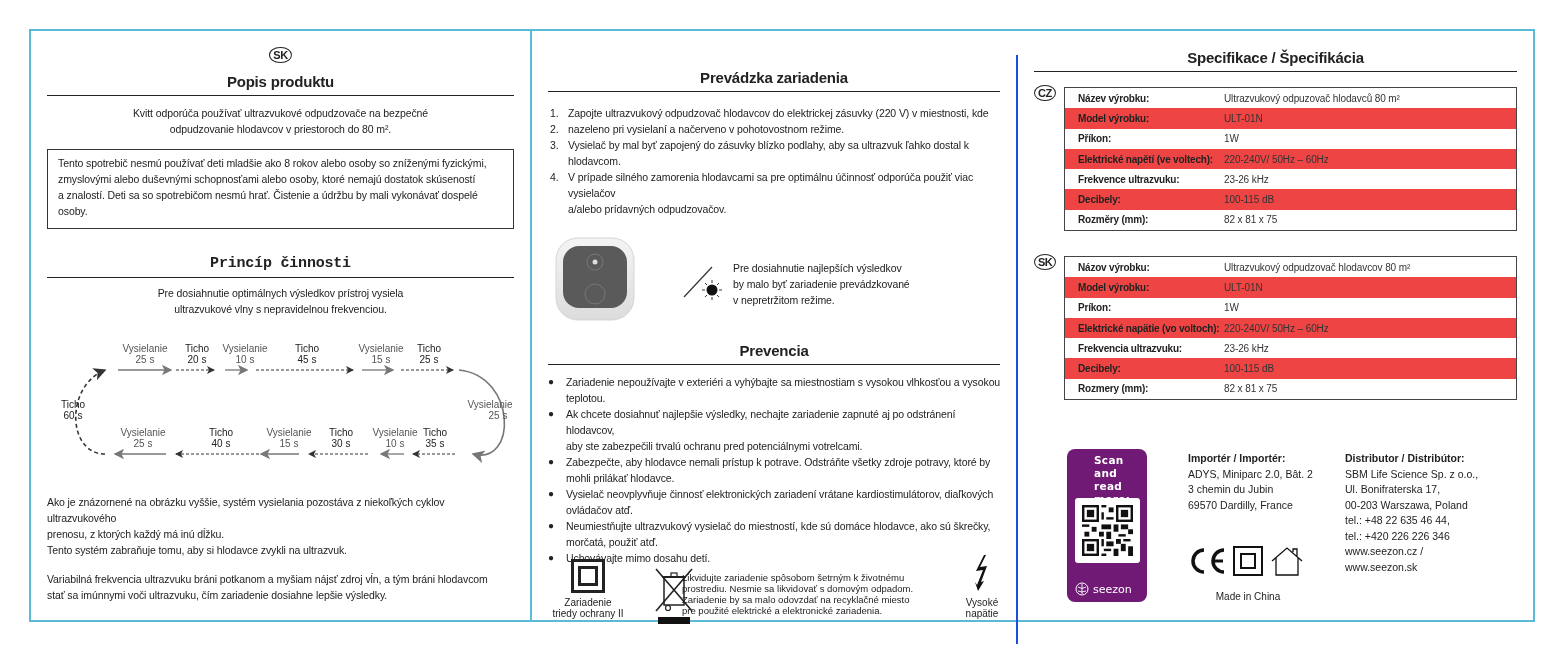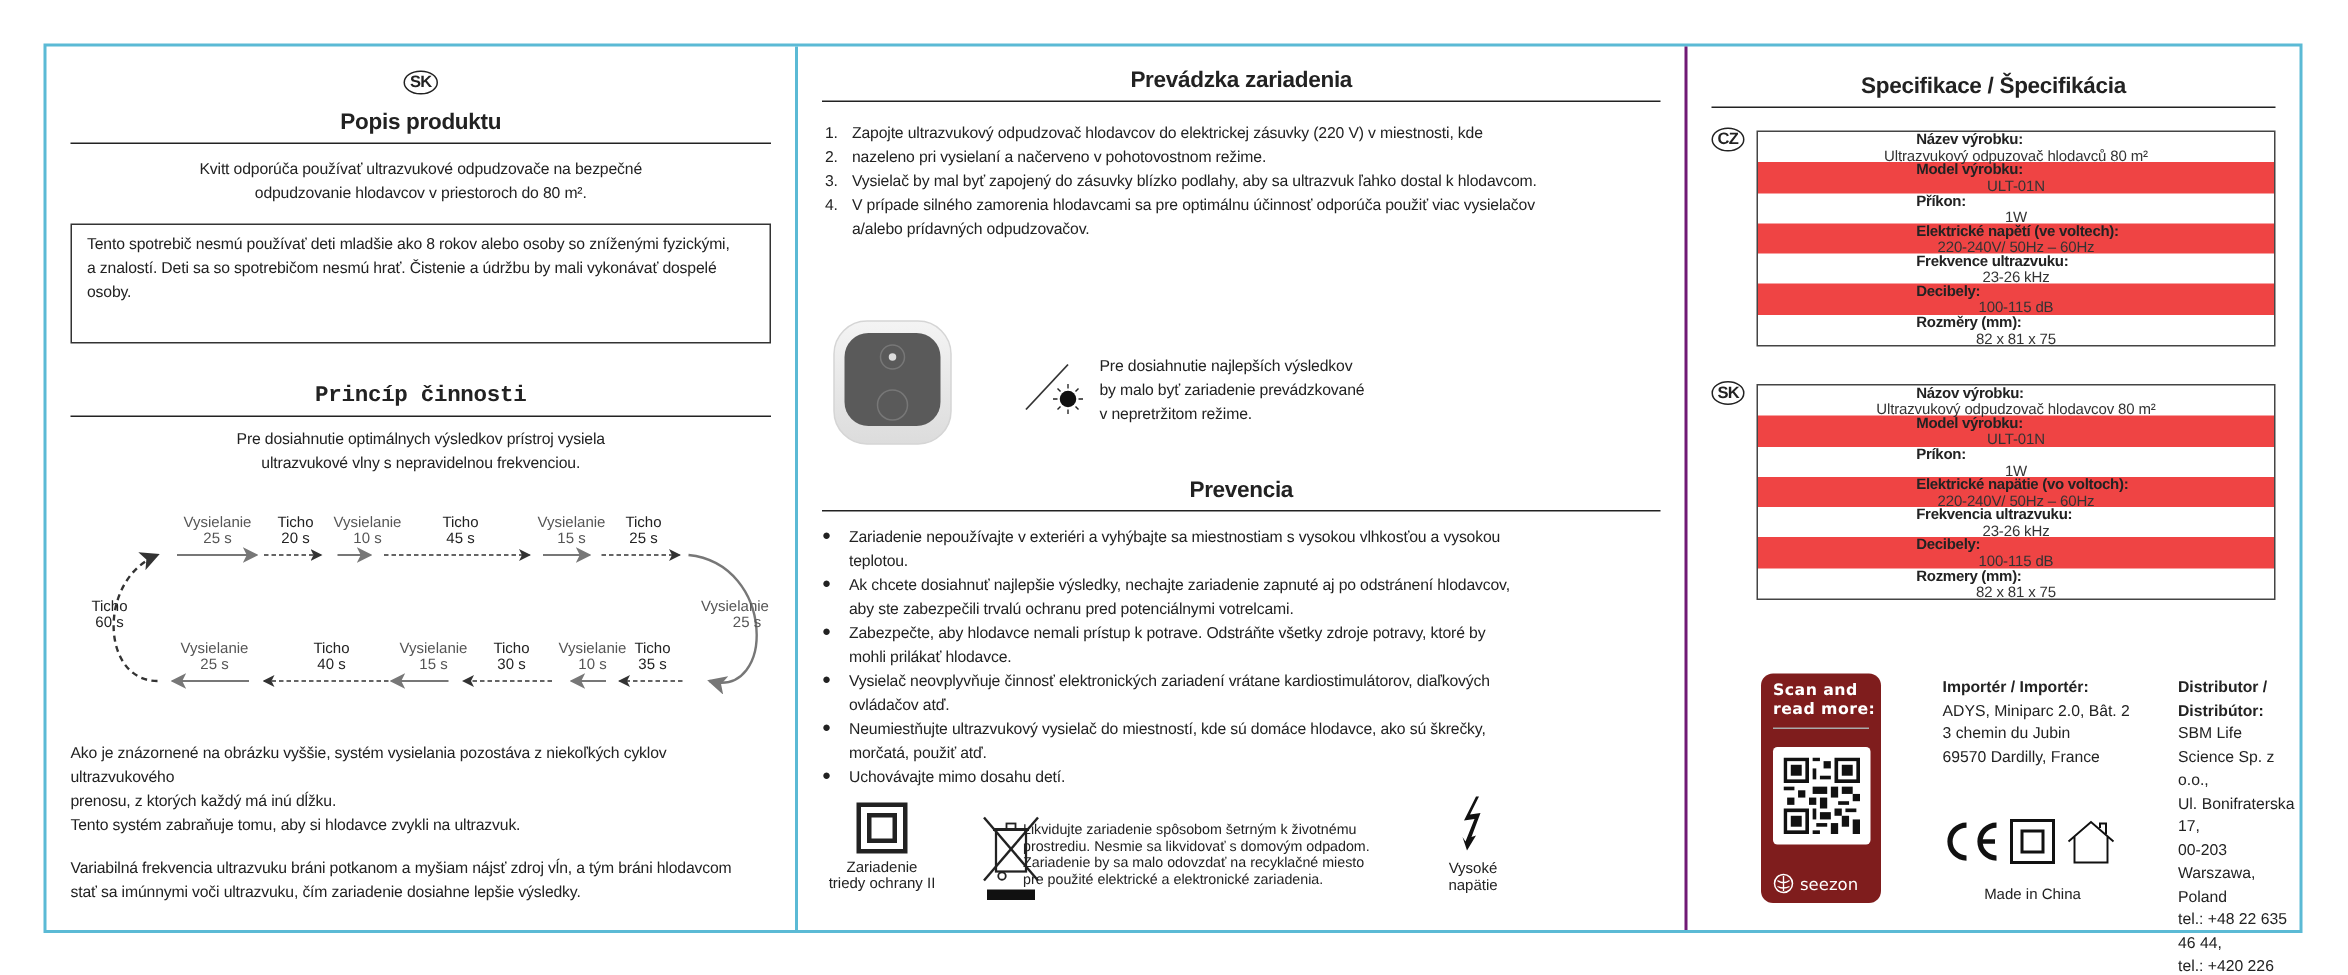--- a/index.html
+++ b/index.html
@@ -1,21 +1,21 @@
 <!DOCTYPE html>
 <html><head>
 <meta charset="utf-8">
 <style>
   * { box-sizing: border-box; margin: 0; padding: 0; }
   html, body { width: 1565px; height: 650px; background: #ffffff; overflow: hidden; }
   body { font-family: "Liberation Sans", sans-serif; color: #222; position: relative; }
   .sheet { position: absolute; left: 29px; top: 29px; width: 1506px; height: 593px; border: 2px solid #5bbad5; display: flex; }
   .panel { height: 100%; position: relative; }
   .panel.p1 { width: 501px; border-right: 2px solid #5bbad5; }
-  .panel.p2 { width: 593px; border-right: 2px solid #701a75; }
+  .panel.p2 { width: 486px; border-right: 2px solid #1d4ed8; margin-top: 24px; }
   .panel.p3 { flex: 1; }
   .h-title { font-weight: bold; font-size: 15px; text-align: center; font-stretch: condensed; letter-spacing: -0.2px; }
   .h-rule { border-bottom: 1.3px solid #222; }
   .lang-badge { display: inline-block; border: 1.5px solid #222; border-radius: 50%; font-weight: bold; font-size: 11px; padding: 0 3px; line-height: 14px; letter-spacing: -0.5px; }
   .txt { font-size: 10.5px; line-height: 16px; color: #222; letter-spacing: -0.1px; }
   .center { text-align: center; }
 
   
   .p1 .badge-wrap { position: absolute; left: 0; right: 0; top: 14px; text-align: center; }
   .p1 .title1 { position: absolute; left: 16px; right: 16px; top: 42px; padding-bottom: 5px; }
@@ -42,25 +42,25 @@
   .p2 ul li .bul { width: 20px; flex: none; font-size: 10px; padding-left: 2px; }
   .sym { position: absolute; }
   .sym-cap { font-size: 10px; line-height: 11px; text-align: center; color: #222; }
   .weee-text { position: absolute; left: 150px; top: 517px; font-size: 9.5px; line-height: 11px; }
 
   
   .p3 .title1 { position: absolute; left: 16px; right: 16px; top: 18px; padding-bottom: 5px; }
   .spec-block { position: absolute; left: 16px; right: 16px; }
   .spec-badge { position: absolute; left: 0; top: 0; }
   .spec-table { position: absolute; left: 30px; right: 0; top: 2px; border: 1.3px solid #444; }
-  .spec-row { display: flex; height: 20.3px; align-items: center; font-size: 10px; flex-direction: column; }
+  .spec-row { display: flex; height: 20.3px; align-items: center; font-size: 10px; }
   .spec-row.alt { background: #ef4444; }
   .spec-row .k { width: 159px; padding-left: 13px; font-weight: bold; letter-spacing: -0.2px; }
   .spec-row .v { flex: 1; color: #333; letter-spacing: -0.1px; }
-  .qr-card { position: absolute; left: 49px; top: 418px; width: 80px; height: 153px; background: #7f1d1d; border-radius: 8px; overflow: hidden; }
+  .qr-card { position: absolute; left: 49px; top: 418px; width: 80px; height: 153px; background: #701a75; border-radius: 8px; overflow: hidden; padding-left: 19px; }
   .qr-card .scan { color: #fff; font-family: "DejaVu Sans", sans-serif; font-weight: bold; font-size: 10.5px; line-height: 13px; padding: 5px 0 0 8px; letter-spacing: 0.3px; }
   .qr-card .sep { height: 1px; background: #aaa; margin: 5px 8px 0 8px; }
   .qr-card .qr { position: absolute; left: 8px; top: 49px; width: 65px; height: 65px; background: #fff; border-radius: 3px; padding: 7px; }
   .qr-card .brand { position: absolute; left: 8px; bottom: 6px; color: #fff; font-size: 11px; display: flex; align-items: center; gap: 4px; font-family: "DejaVu Sans", sans-serif; }
   .importer { position: absolute; left: 170px; top: 420px; font-size: 10.5px; line-height: 15.5px; }
   .distributor { position: absolute; left: 327px; top: 420px; font-size: 10.5px; line-height: 15.5px; }
   .bold { font-weight: bold; }
   .marks { position: absolute; left: 169px; top: 514px; display: flex; align-items: center; gap: 6px; }
   .made { position: absolute; left: 170px; top: 560px; width: 120px; text-align: center; font-size: 10px; }
 </style>
@@ -73,20 +73,21 @@
     <div class="badge-wrap"><span class="lang-badge">SK</span></div>
     <div class="title1 h-rule">
         <div class="h-title">Popis produktu</div>
       </div>
     <div class="intro txt center">
       <div>Kvitt odporúča používať ultrazvukové odpudzovače na bezpečné</div>
       <div>odpudzovanie hlodavcov v priestoroch do 80 m².</div>
     </div>
     <div class="warnbox txt">
       <div>Tento spotrebič nesmú používať deti mladšie ako 8 rokov alebo osoby so zníženými fyzickými,</div>
+      <div>zmyslovými alebo duševnými schopnosťami alebo osoby, ktoré nemajú dostatok skúseností</div>
       <div>a znalostí. Deti sa so spotrebičom nesmú hrať. Čistenie a údržbu by mali vykonávať dospelé</div>
       <div>osoby.</div>
     </div>
     <div class="title2 h-rule">
         <div class="h-title">Princíp činnosti</div>
       </div>
     <div class="princ-intro txt center">
       <div>Pre dosiahnutie optimálnych výsledkov prístroj vysiela</div>
       <div>ultrazvukové vlny s nepravidelnou frekvenciou.</div>
     </div>

